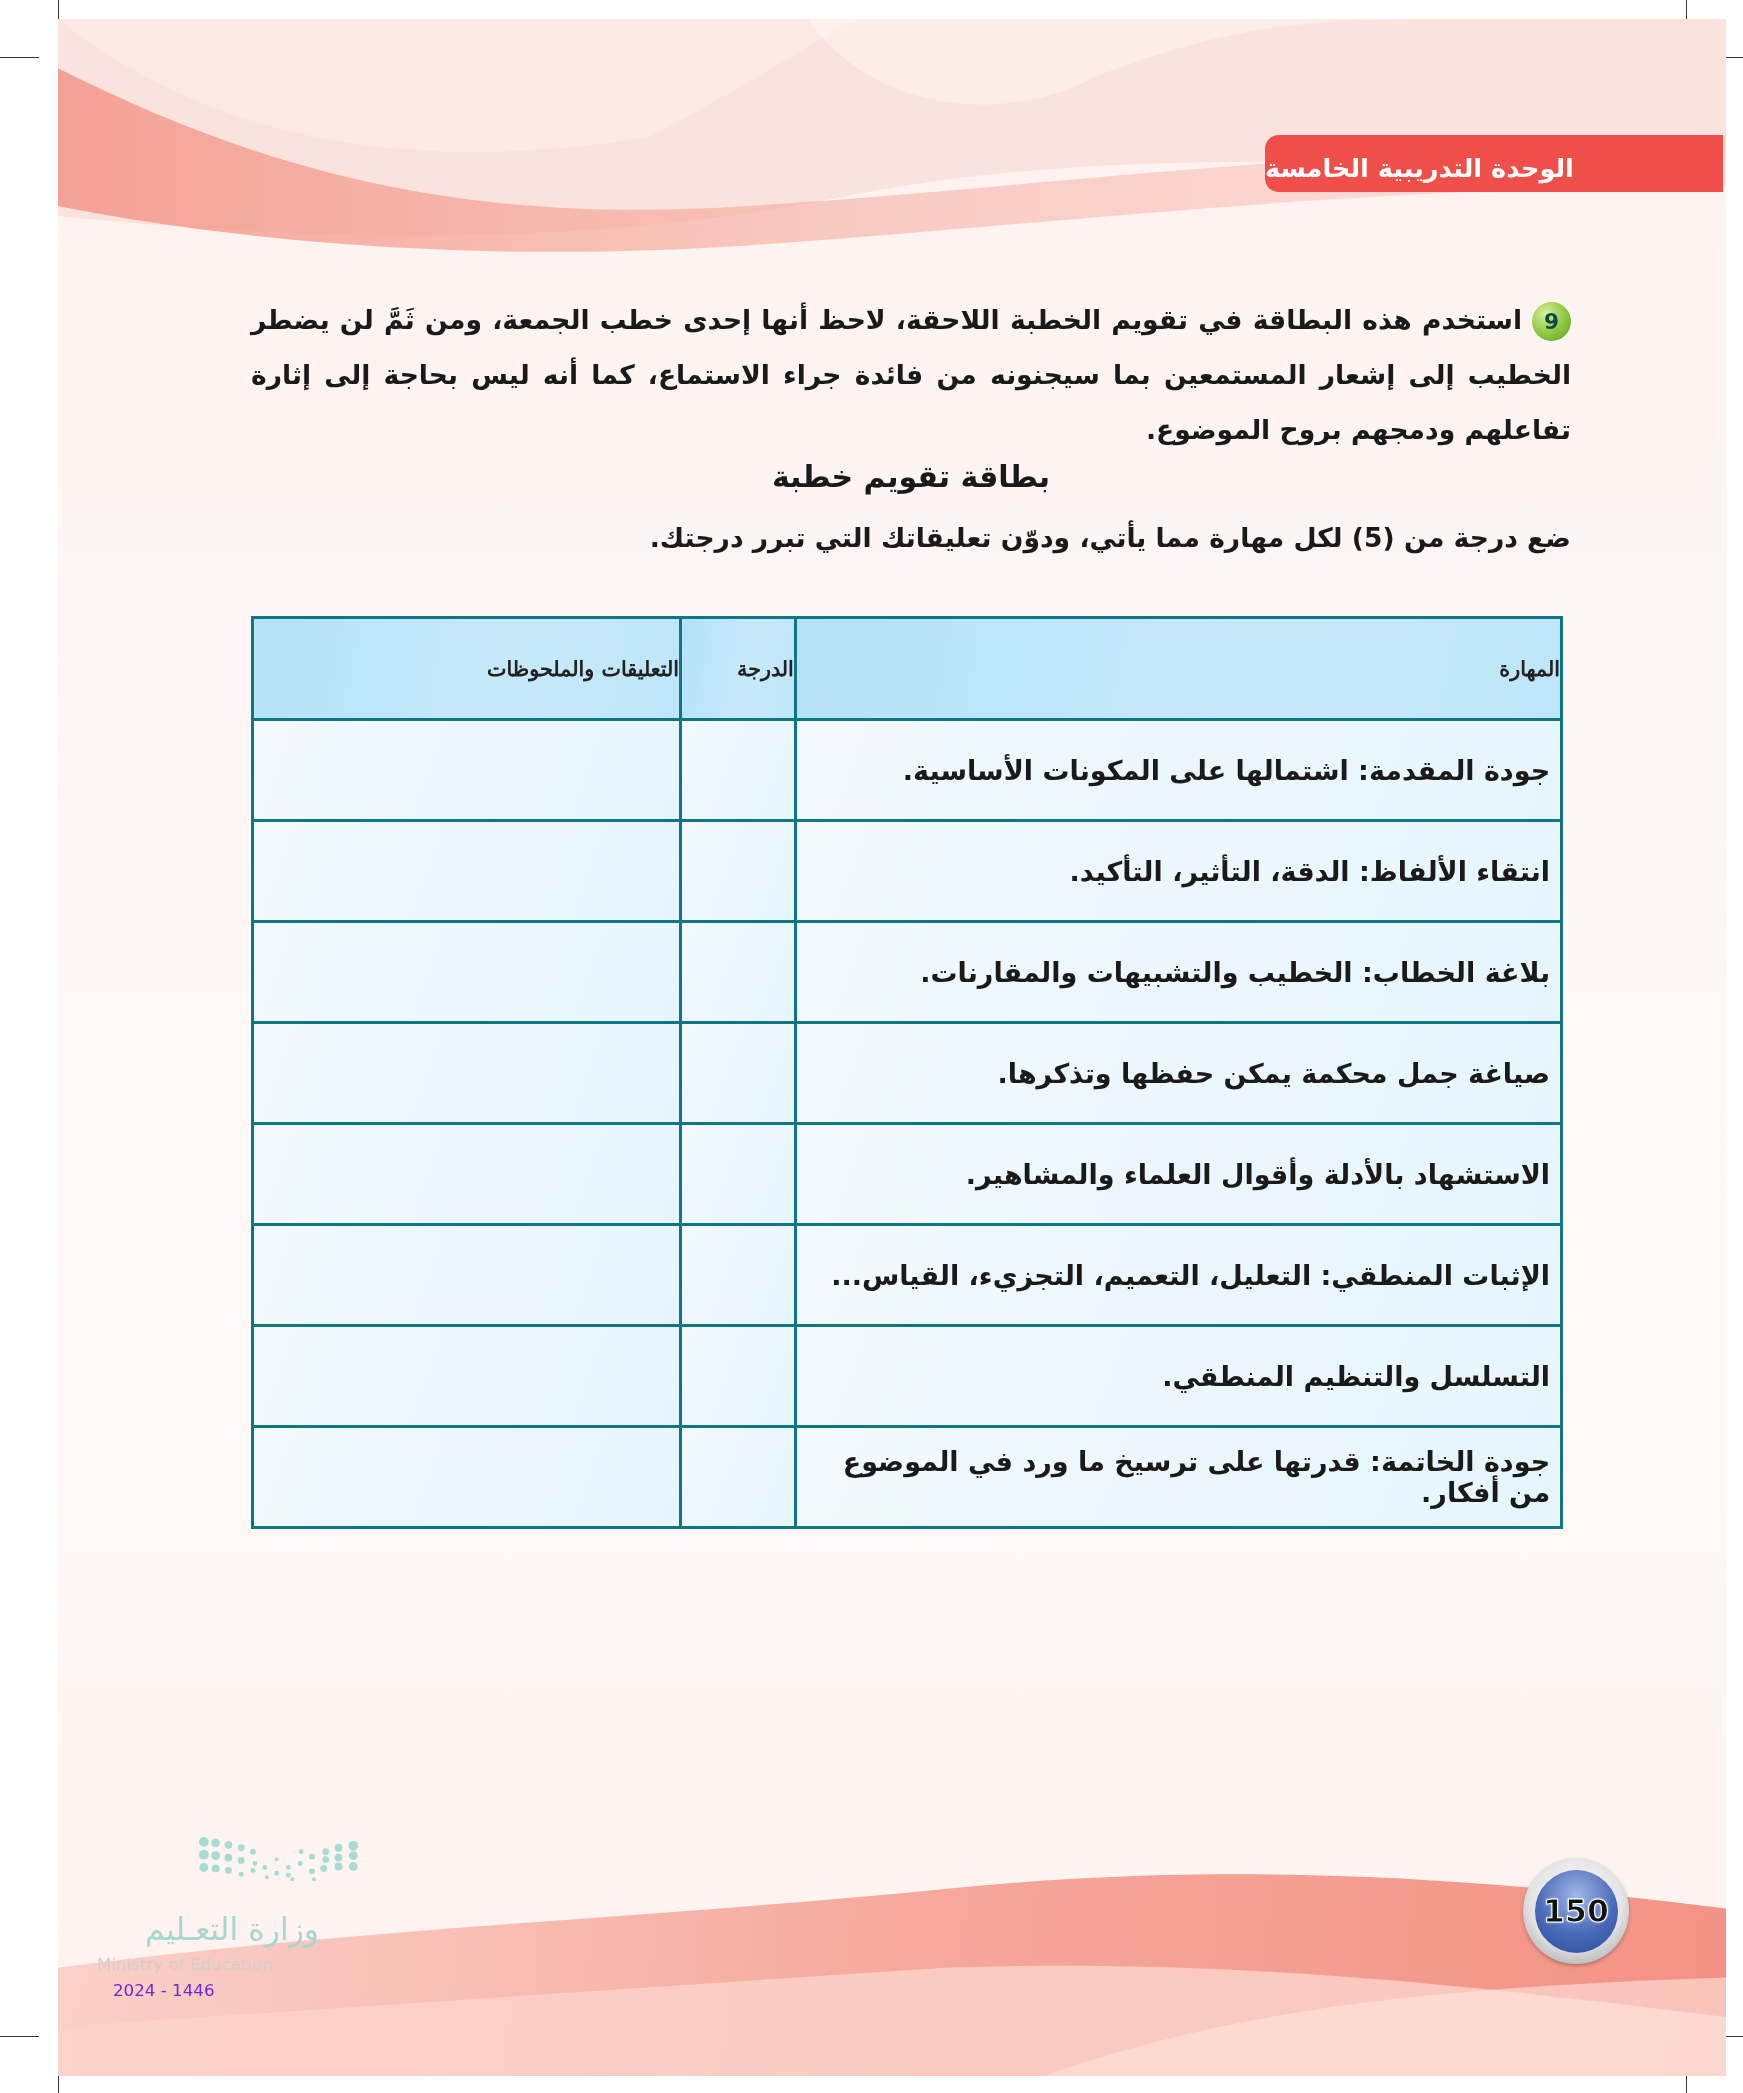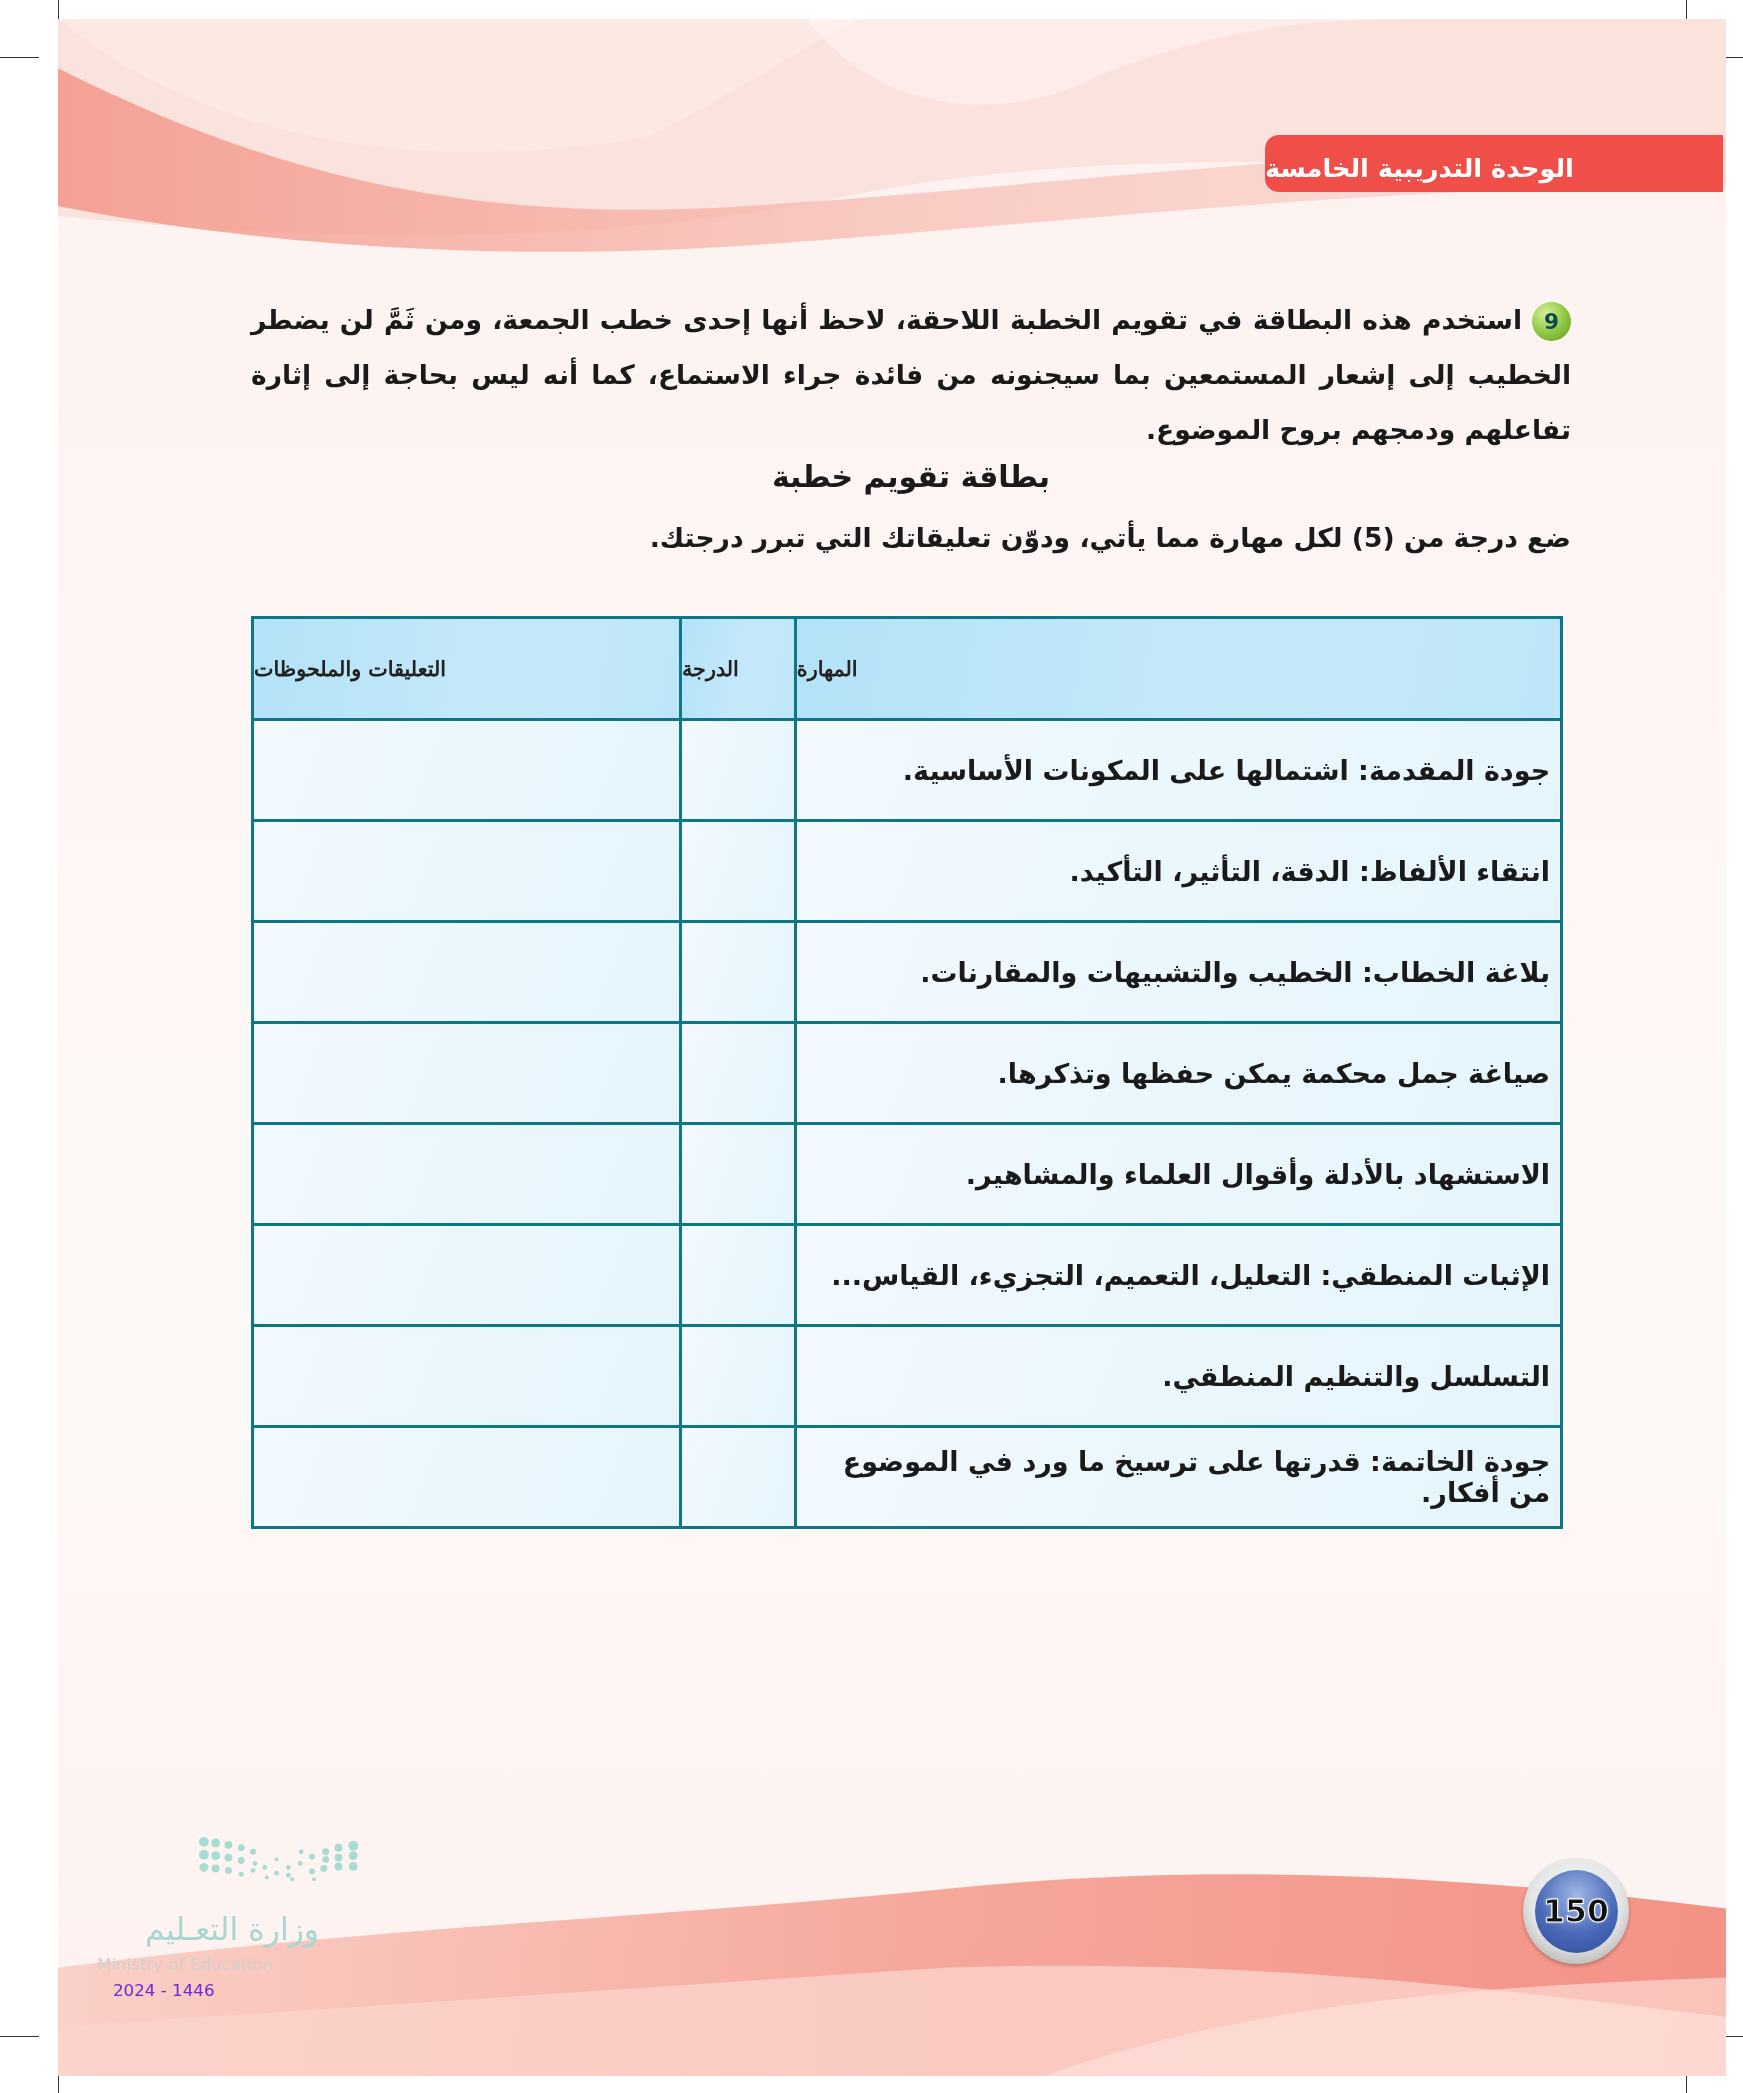--- a/index.html
+++ b/index.html
@@ -53,21 +53,21 @@
     border-collapse: collapse; direction: rtl;
     border: 3px solid #0f7683;
   }
   .eval-table th, .eval-table td {
     border: 3px solid #0f7683;
   }
   .eval-table thead th {
     height: 102px;
     background: linear-gradient(100deg, #b3e2f7 0%, #c6e9f9 60%, #bde6f8 100%);
     font-family: "DejaVu Serif", serif; font-weight: bold; font-size: 20.7px; color: #222;
-    text-align: left;
+    text-align: right;
   }
   .eval-table tbody td {
     height: 101px;
     background: linear-gradient(110deg, #f3f9ff 0%, #eaf7fd 50%, #e6f5fc 100%);
   }
   .eval-table td.skill {
     font-size: 27px; font-weight: bold; text-align: right; padding-right: 9.9px; color: #1a1a1a;
   }
   .col-skill { width: 768px; }
   .col-grade { width: 115px; }

